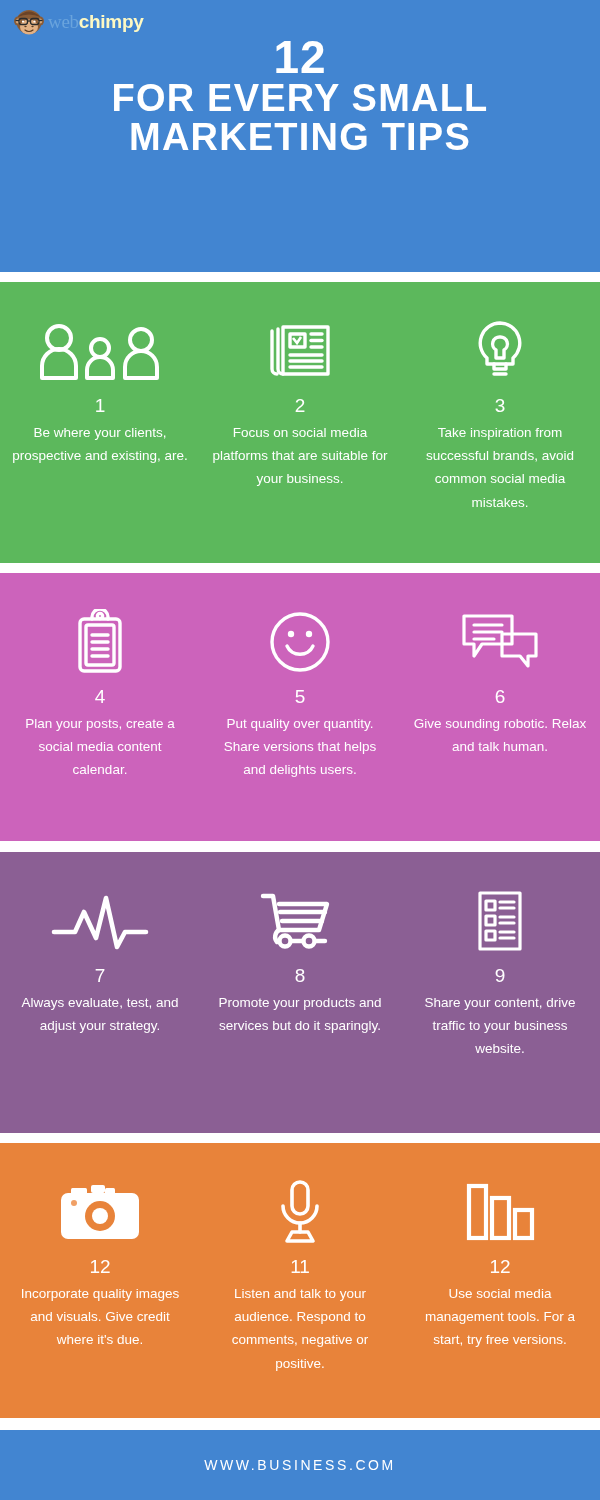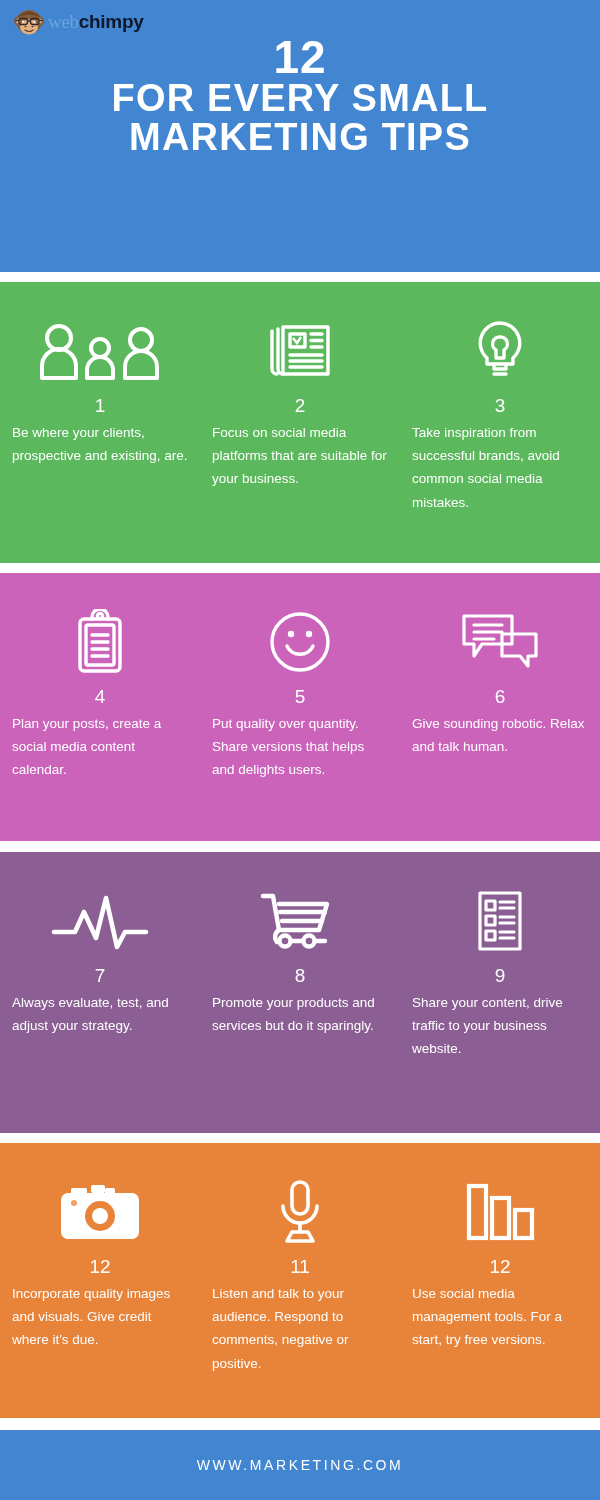--- a/index.html
+++ b/index.html
@@ -32,21 +32,21 @@
     gap: 4px;
   }
   .logo-mark { width: 30px; height: 30px; display: block; }
   .logo-text {
     font-size: 19px;
     font-weight: 400;
     letter-spacing: -0.3px;
     line-height: 1;
   }
   .logo-web { color: #6aa4dd; font-family: Liberation Serif, serif; }
-  .logo-chimpy { color: #0f172a; font-weight: 600; }
+  .logo-chimpy { color: #fef9c3; font-weight: 600; }
 
   .title-block {
     position: absolute;
     left: 0; top: 36px;
     width: 600px;
     text-align: center;
     color: #ffffff;
   }
   .title-num {
     font-size: 46px;
@@ -111,21 +111,21 @@
     font-size: 19px;
     font-weight: 400;
     line-height: 1;
     margin-top: 6px;
     margin-bottom: 6px;
   }
   .tip-text {
     color: #ffffff;
     font-size: 13.5px;
     line-height: 1.72;
-    text-align: left;
+    text-align: center;
     max-width: 176px;
     font-weight: 400;
   }
 </style>
 </head>
 <body>
 
 <div id="page">
 
   <div class="header">
@@ -367,16 +367,16 @@
             <rect x="50" y="28" width="17" height="28"></rect>
           </g>
         </svg>
       </div>
       <div class="tip-num">12</div>
       <div class="tip-text">Use social media management tools. For a start, try free versions.</div>
     </div>
   </div>
 
   <div class="footer">
-    <span class="footer-text">WWW.MARKETING.COM</span>
+    <span class="footer-text">WWW.BUSINESS.COM</span>
   </div>
 
 </div>
 
 </body></html>

